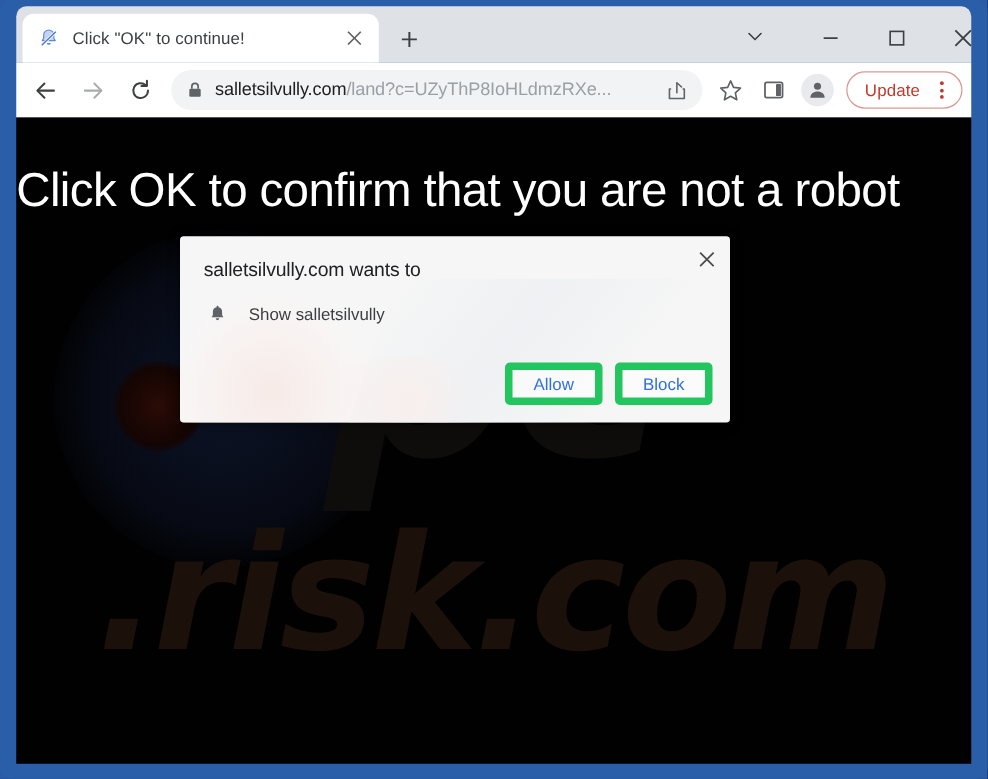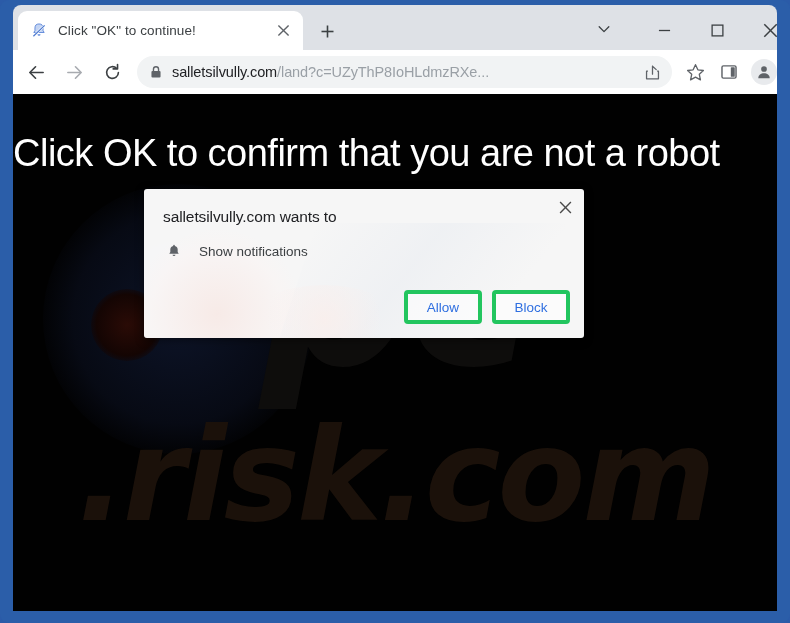--- a/index.html
+++ b/index.html
@@ -327,21 +327,21 @@
   #dialog-actions {
     position: absolute;
     right: 14px; bottom: 14px;
     display: flex;
     gap: 10px;
     z-index: 3;
   }
   .dlg-btn {
     min-width: 78px;
     height: 34px;
-    border: 4px solid #22c55e;
+    border: 6px solid #22c55e;
     border-radius: 4px;
     background: rgba(255,255,255,0.55);
     color: #2f6fe0;
     font-size: 13.5px;
     font-family: "Liberation Sans", sans-serif;
     display: flex; align-items: center; justify-content: center;
     cursor: pointer;
   }
 
   svg { display: block; }
@@ -453,20 +453,30 @@
       </svg>
     </div>
 
     <div id="profile-avatar">
       <svg width="16" height="16" viewBox="0 0 18 18">
         <circle cx="9" cy="5.6" r="3.2" fill="currentColor"></circle>
         <path d="M2.6 16c0-3.6 2.9-5.6 6.4-5.6s6.4 2 6.4 5.6z" fill="currentColor"></path>
       </svg>
     </div>
 
+    <div id="update-pill">
+      <span id="update-label">Update</span>
+      <span id="update-menu">
+        <span class="dot3">
+            <i></i>
+            <i></i>
+            <i></i>
+          </span>
+      </span>
+    </div>
   </div>
 
   <div id="viewport">
 
     <div class="blob" id="blob-navy"></div>
     <div class="blob" id="blob-red"></div>
 
     <div id="watermark">pc</div>
     <div id="watermark-sub">.risk.com</div>
 
@@ -486,21 +496,21 @@
 
       <div id="dialog-title">salletsilvully.com wants to</div>
 
       <div id="dialog-permission-row">
         <span id="bell-icon-wrap">
           <svg width="16" height="16" viewBox="0 0 20 20">
             <path d="M10 2.1c-.55 0-1 .45-1 1v.52A4.6 4.6 0 0 0 5.4 8.1v3.1l-1.3 2.2h11.8l-1.3-2.2V8.1A4.6 4.6 0 0 0 11 3.62V3.1c0-.55-.45-1-1-1z" fill="currentColor"></path>
             <path d="M8.2 14.6a1.8 1.8 0 0 0 3.6 0z" fill="currentColor"></path>
           </svg>
         </span>
-        <span id="dialog-permission-label">Show notifications</span>
+        <span id="dialog-permission-label">Show salletsilvully</span>
       </div>
 
       <div id="dialog-actions">
         <button class="dlg-btn">Allow</button>
         <button class="dlg-btn">Block</button>
       </div>
     </div>
 
   </div>
 </div>

